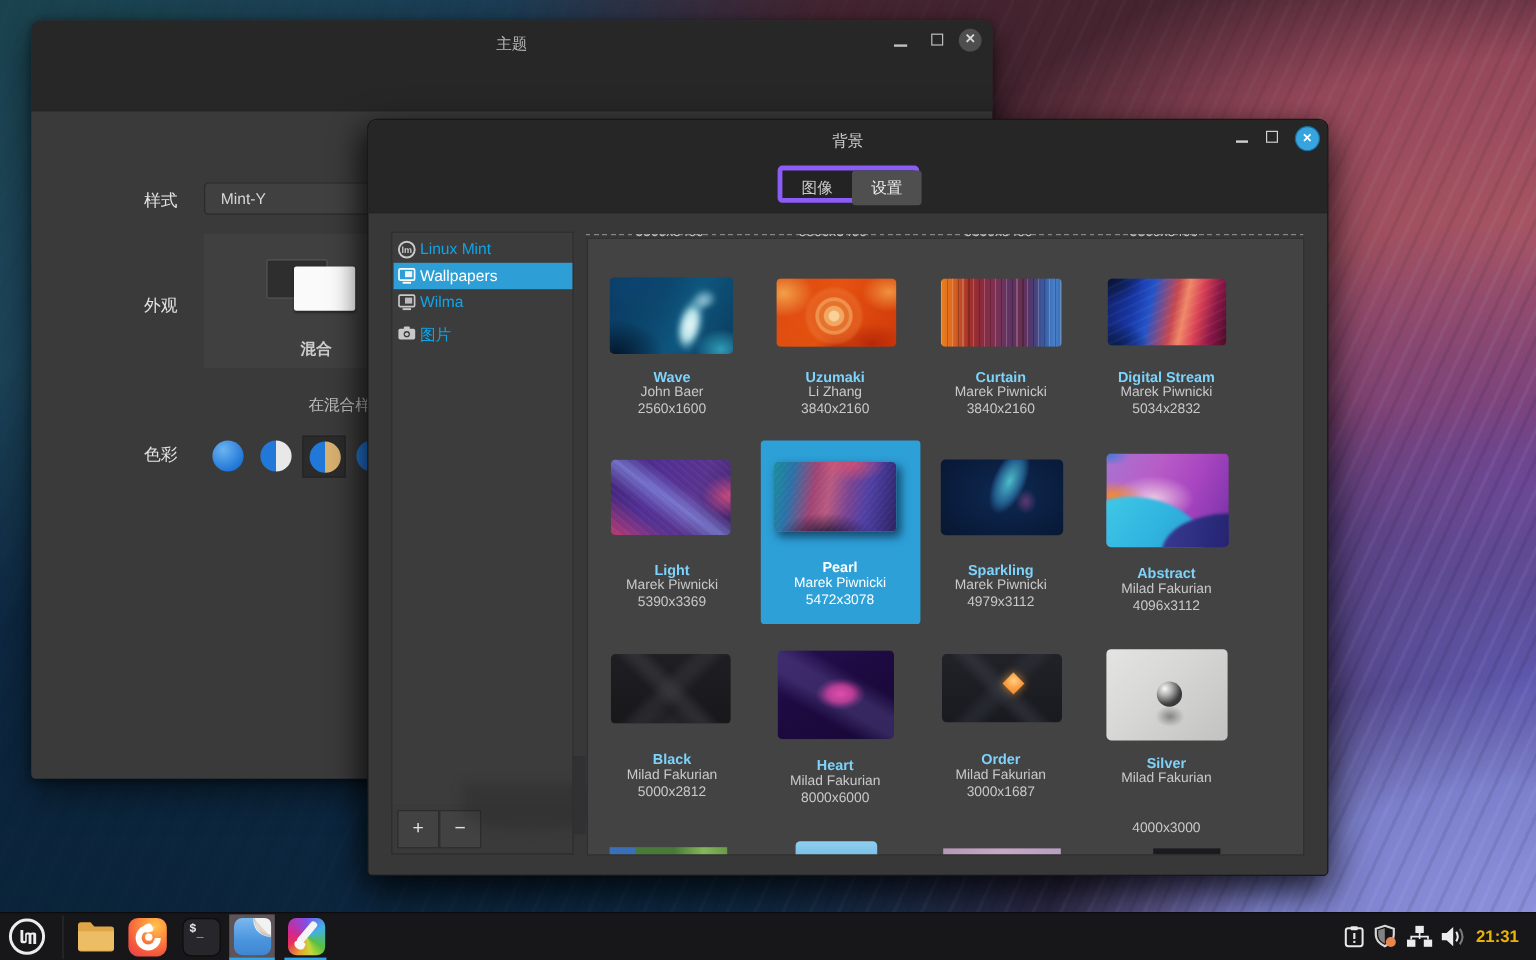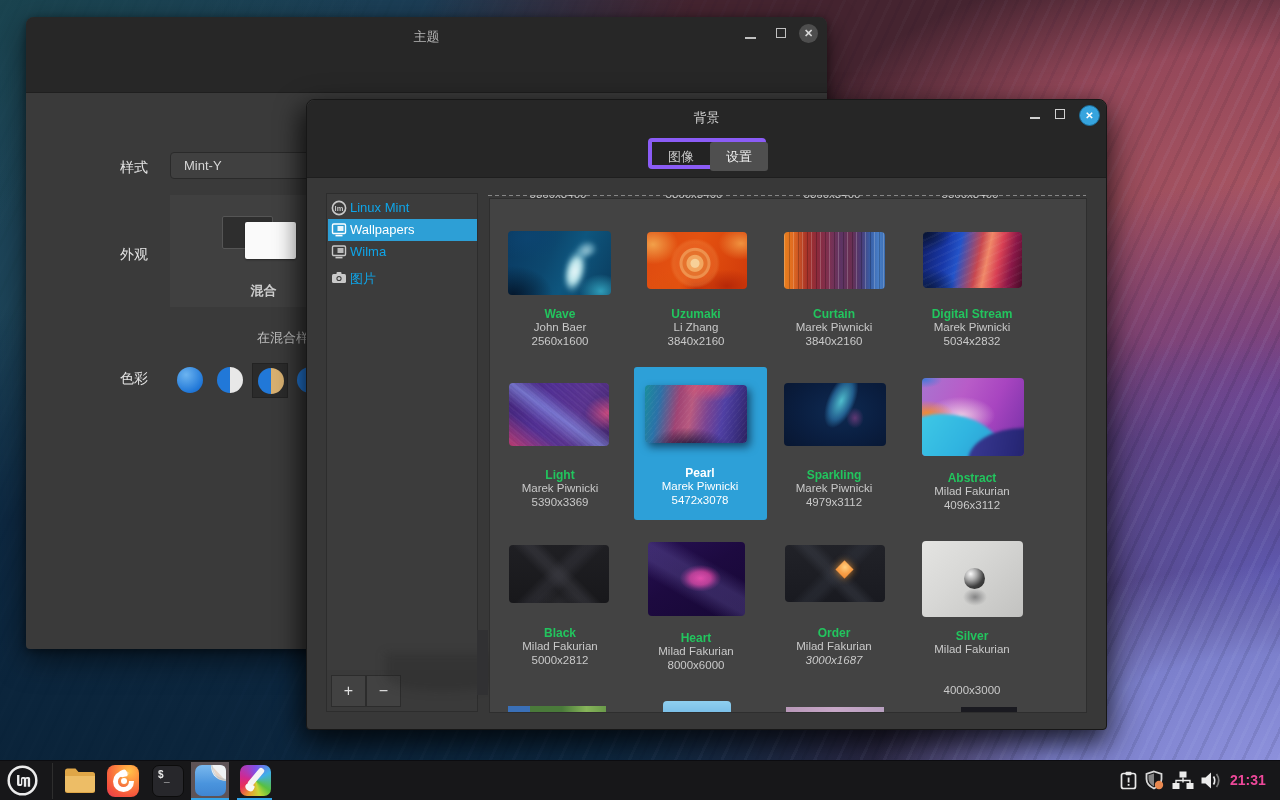--- a/index.html
+++ b/index.html
@@ -76,33 +76,33 @@
 #toolrow { position:absolute; left:19px; top:570px; width:152px; height:42px; background:#3a3a3a; border:1px solid #2d2d2d; border-top:none; }
 .tbtn { position:absolute; top:5px; width:35px; height:32px; background:#424242; border:1px solid #2c2c2c;
   color:#e0e0e0; font-size:16px; text-align:center; line-height:30px; font-weight:normal; }
 
 #grid { position:absolute; left:182px; top:98px; width:598px; height:515px;
   background:#434343; border:1px solid #2e2e2e; overflow:hidden; }
 
 
 .cell { position:absolute; width:134px; text-align:center; }
 .th { position:absolute; border-radius:4px; }
-.t1 { position:absolute; left:0; width:134px; font-size:12px; font-weight:bold; color:#22c55e; }
+.t1 { position:absolute; left:0; width:134px; font-size:12px; font-weight:bold; color:#7dd3fc; }
 .t2 { position:absolute; left:0; width:134px; font-size:11.5px; color:#c9c9c9; }
 #pearlsel { position:absolute; left:144px; top:168px; width:133px; height:153px; background:#2da0d8; border-radius:3px; }
 
 .dash { position:absolute; left:0; width:598px; height:1px;
   background-image:repeating-linear-gradient(90deg, #9a9a9a 0 4px, transparent 4px 7px); opacity:0.8; }
 .frag { position:absolute; top:95px; width:134px; height:6px; overflow:hidden; text-align:center; }
 .frag span { position:relative; top:-11px; font-size:11.5px; color:#c9c9c9; display:inline-block; }
 .wt { color:#ffffff !important; }
 
 
 #bar { position:absolute; left:0; top:760px; width:1280px; height:40px; will-change:transform; background:#171719; border-top:1px solid #0c0c10; }
-#clock { position:absolute; left:1230px; top:11px; color:#ec4899; font-size:14px; font-weight:bold; }
+#clock { position:absolute; left:1230px; top:11px; color:#eab308; font-size:14px; font-weight:bold; }
 </style>
 </head>
 <body>
 <div id="desk"></div>
 <div id="streaks"></div>
 
 <div id="wb">
   <div class="hdr"></div>
   <div class="title">主题</div>
   <div class="mindash"></div>
@@ -335,21 +335,21 @@
       linear-gradient(45deg, rgba(0,0,0,0) 0 39%, rgba(66,70,80,0.38) 47% 51%, rgba(0,0,0,0) 59%),
       linear-gradient(-45deg, rgba(0,0,0,0) 0 39%, rgba(52,56,66,0.4) 47% 52%, rgba(0,0,0,0) 60%),
       linear-gradient(180deg, #212228 0%, #191a20 100%);">
       <div style="position:absolute; left:53px; top:18px; width:13px; height:13px; transform:rotate(45deg);
         background:radial-gradient(circle at 40% 35%, #ffd080 0%, #f8a048 55%, #f08830 100%);
         box-shadow:0 0 7px rgba(248,150,40,0.8);"></div>
       </div>
     <div class="cell" style="left:277px;">
         <div class="t1" style="top:427px;">Order</div>
       <div class="t2" style="top:441px;">Milad Fakurian</div>
-        <div class="t2" style="top:455px;font-style:italic;">3000x1687</div>
+        <div class="t2" style="top:455px;">3000x1687</div>
       </div>
 
     <div class="th" style="left:432px; top:342px; width:101px; height:76px;
       background:linear-gradient(135deg, #e4e4e2 0%, #d8d8d6 40%, #c2c2c0 100%);">
       <div style="position:absolute; left:42px; top:27px; width:21px; height:21px; border-radius:50%;
         background:radial-gradient(circle at 32% 28%, #fafafa 0%, #b0b0b0 28%, #404040 62%, #242424 100%);"></div>
       <div style="position:absolute; left:38px; top:48px; width:30px; height:20px; border-radius:50%;
         background:radial-gradient(50% 55% at 50% 40%, rgba(70,70,72,0.55) 0%, rgba(120,120,122,0.25) 55%, rgba(160,160,160,0) 80%);"></div>
       </div>
     <div class="cell" style="left:415px;">

